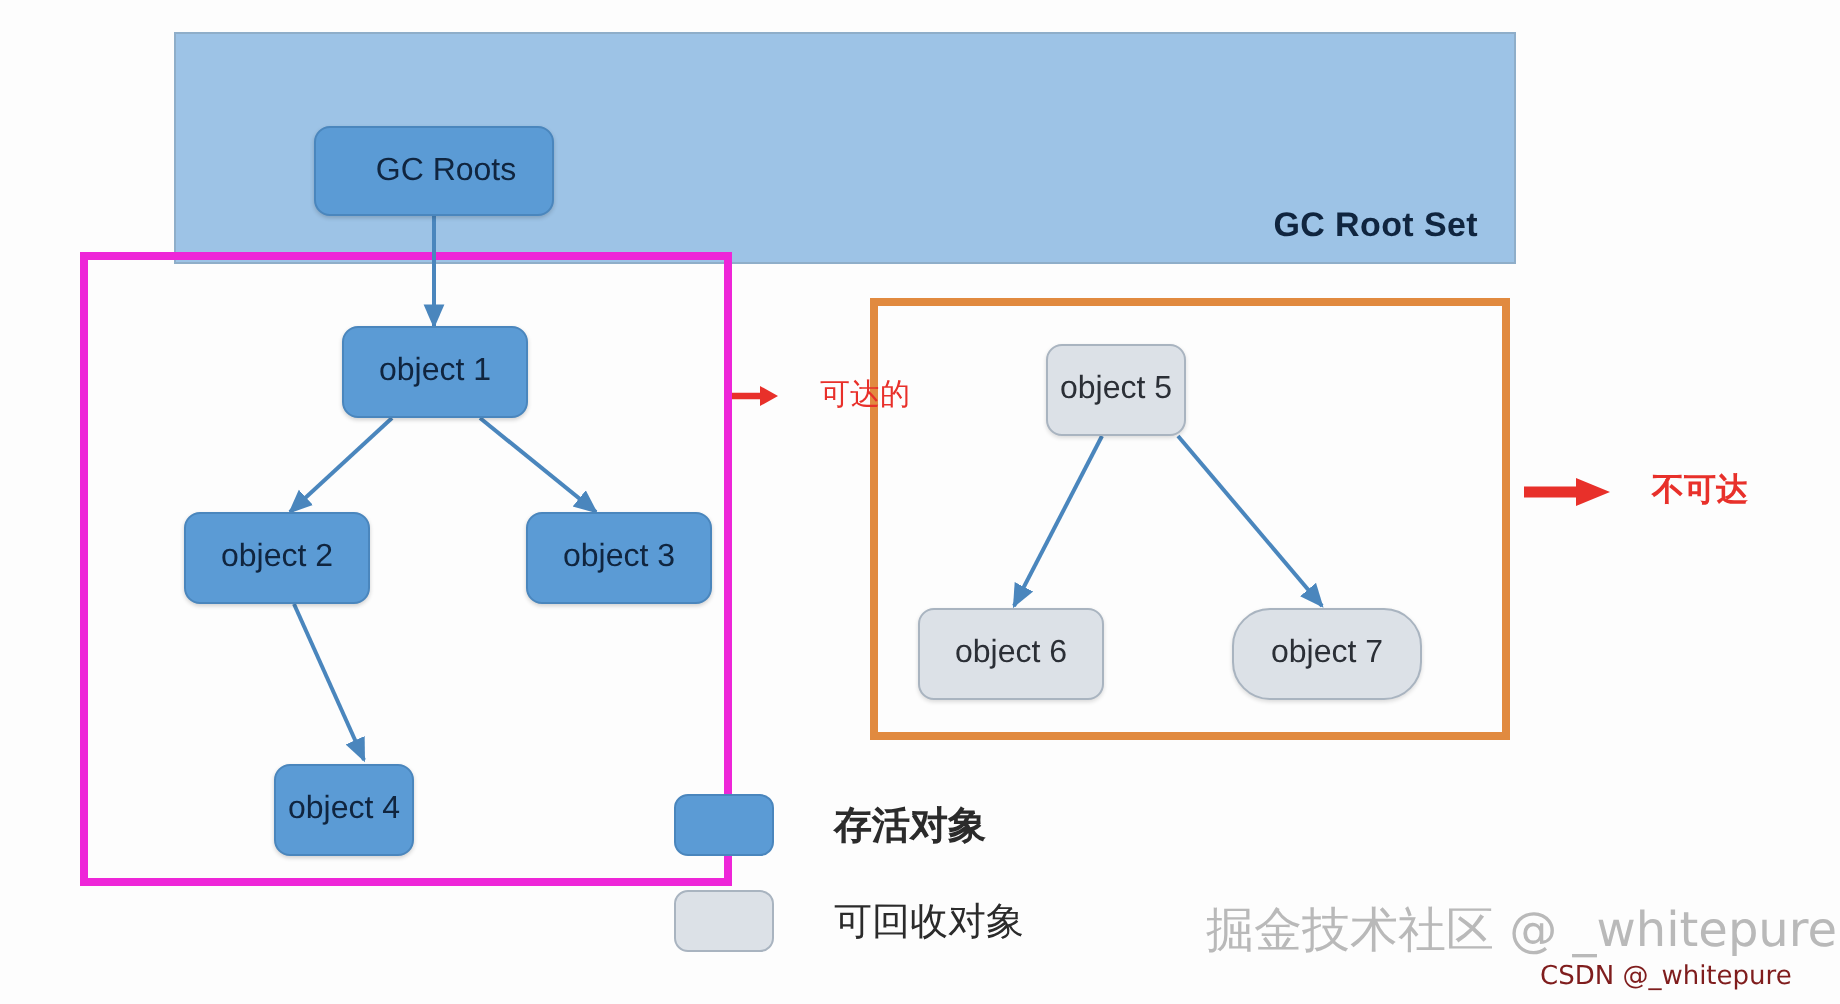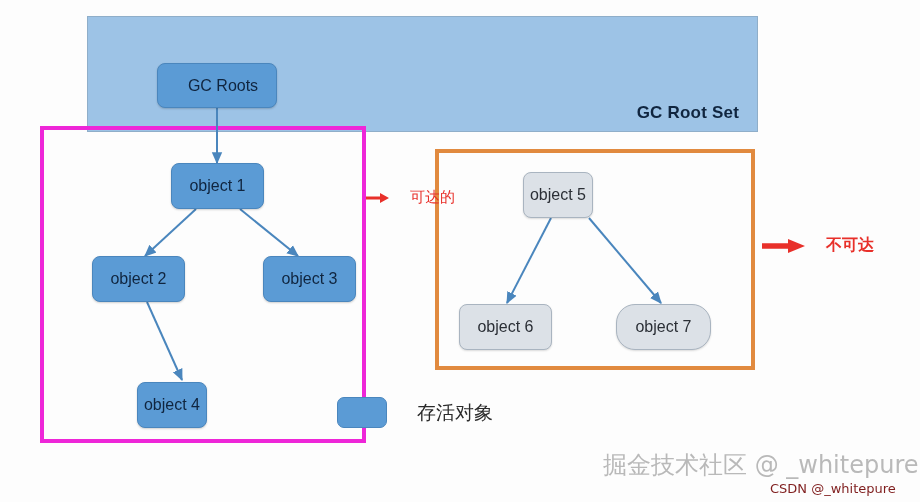--- a/index.html
+++ b/index.html
@@ -218,21 +218,25 @@
     <span class="label">可达的</span>
   </div>
 
   <div class="annot big" style="left:762px; top:235px;font-weight:bold;">
     <svg width="44" height="16" viewBox="0 0 44 16">
       <path d="M0,5.2 L26,5.2 L26,1 L43,8 L26,15 L26,10.8 L0,10.8 z" fill="#e8302a"></path>
     </svg>
     <span class="label">不可达</span>
   </div>
 
-  <div class="legend-item" style="left:337px; top:397px;">
+  <div class="legend-item" style="left:337px; top:397px;font-weight:bold;">
     <div class="swatch blue"></div>
     <div class="legend-text">存活对象</div>
   </div>
+  <div class="legend-item" style="left:337px; top:445px;">
+    <div class="swatch gray"></div>
+    <div class="legend-text">可回收对象</div>
+  </div>
 
   <div class="watermark-main">掘金技术社区 @ _whitepure</div>
   <div class="watermark-sub">CSDN @_whitepure</div>
 
 </div>
 
 </body></html>

